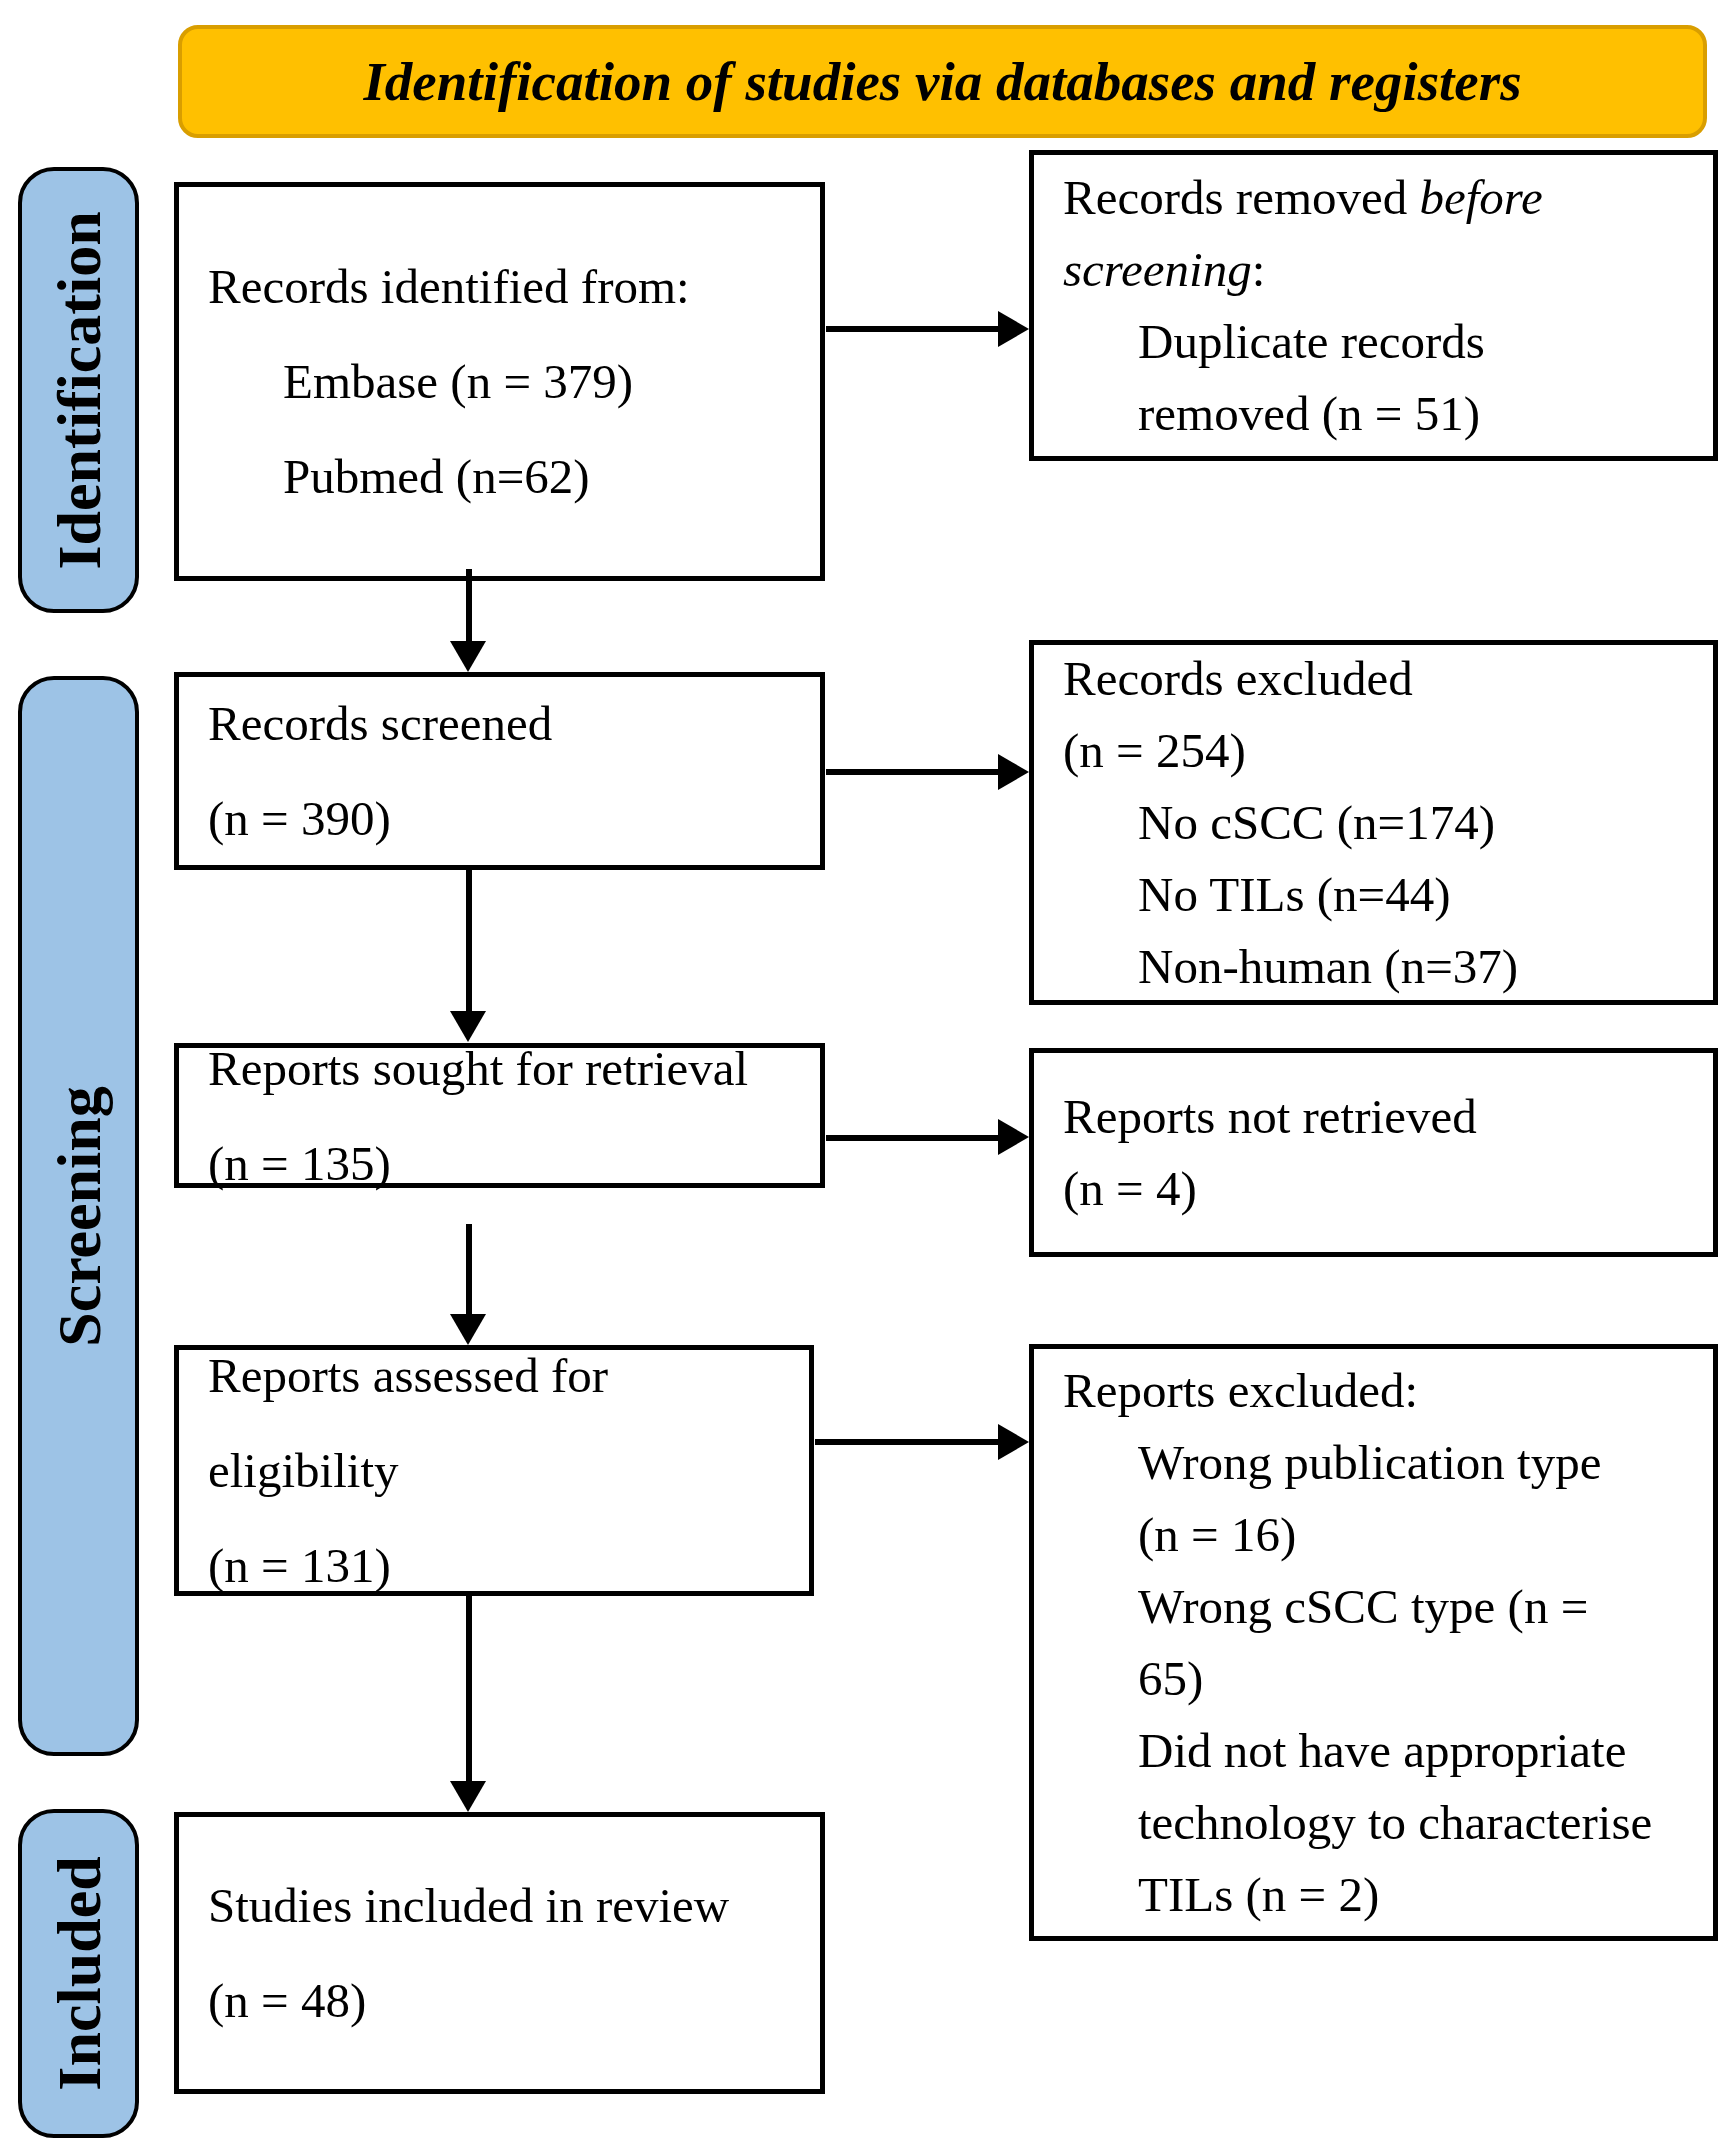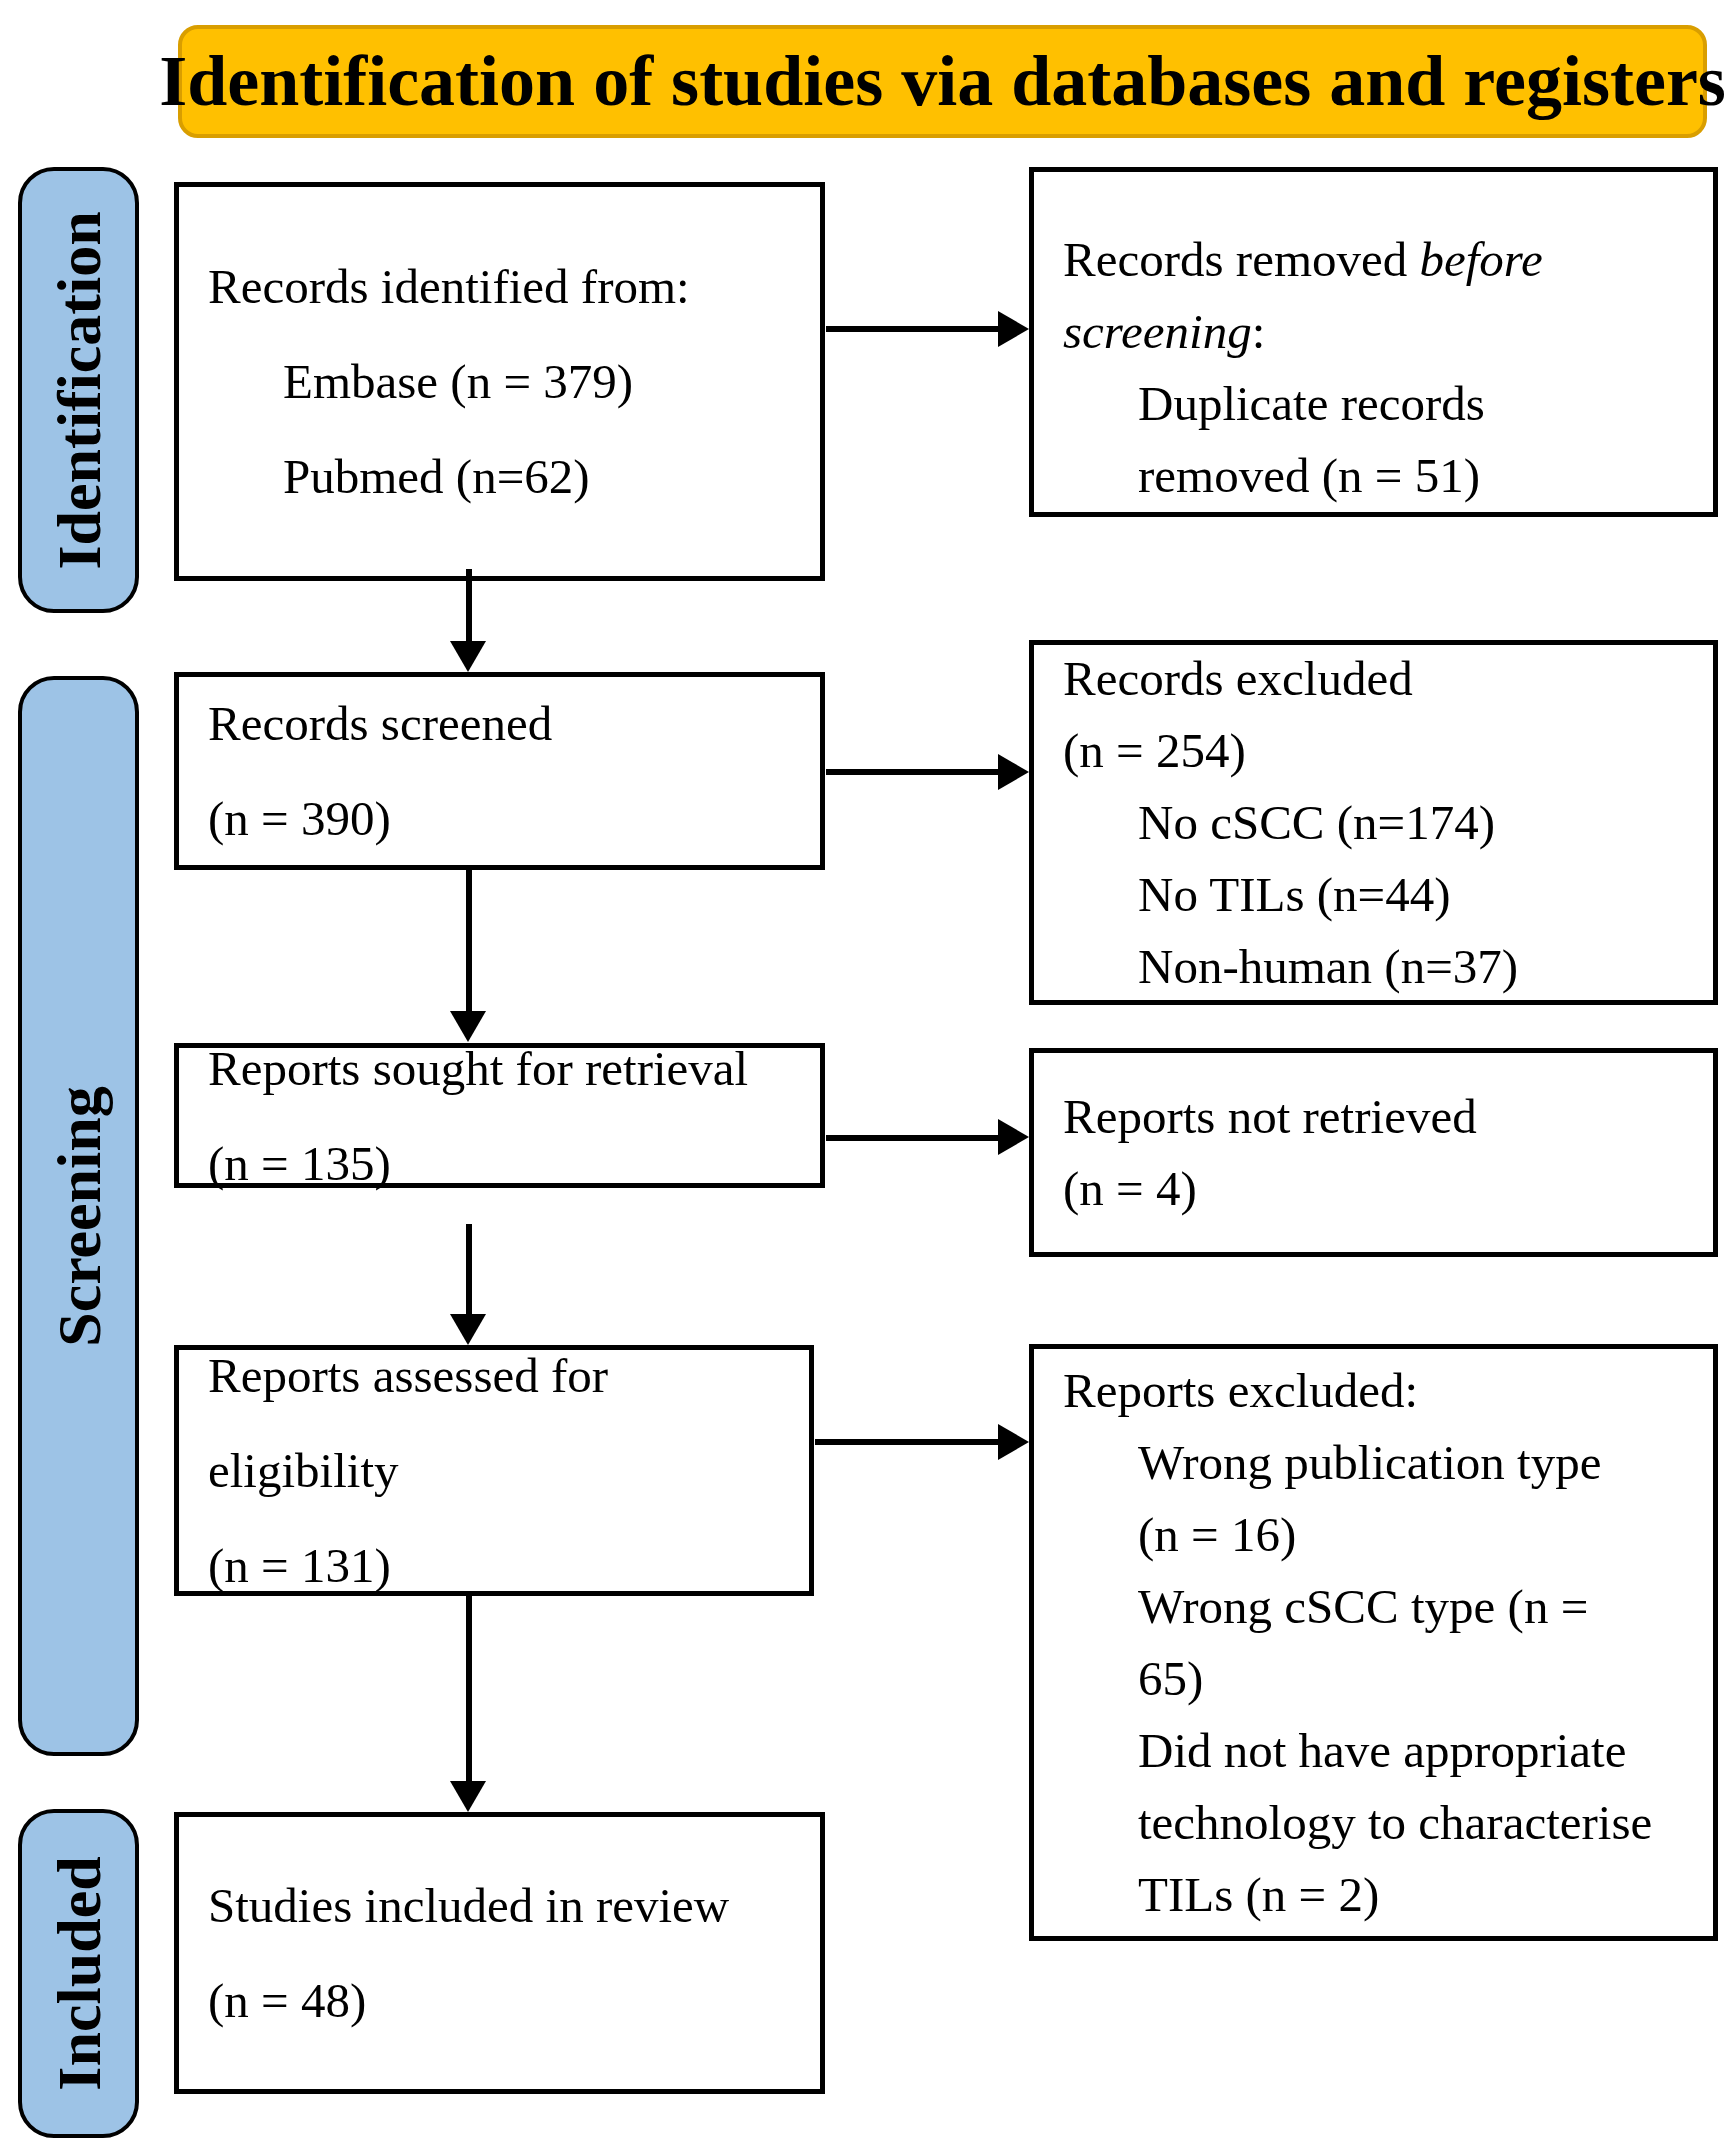--- a/index.html
+++ b/index.html
@@ -27,24 +27,25 @@
     width: 1529px; height: 113px;
     box-sizing: border-box;
     background: #FFC000;
     border: 4.5px solid #D99E00;
     border-radius: 20px;
     display: flex;
     align-items: center;
     justify-content: center;
   }
   .header-title {
-    font-size: 72px;
+    font-size: 55px;
     font-weight: bold;
     text-align: center;
     white-space: nowrap;
+    font-style: italic;
   }
   
   .stage {
     position: absolute;
     left: 18.4px;
     width: 121px;
     box-sizing: border-box;
     background: #9DC3E6;
     border: 4.5px solid #000000;
     border-radius: 36px;
@@ -77,21 +78,21 @@
   .main-box .line { line-height: 95px; white-space: nowrap; }
   .side-box { left: 1029px; width: 689px; padding-left: 29px; padding-right: 16.7px; }
   .side-box .line { line-height: 72px; white-space: nowrap; }
   .indent { padding-left: 75px; }
   .it { font-style: italic; }
   .box1  { top: 170px;  height: 399px; margin-top: 12px; }
   .box2  { top: 672px; height: 198px; }
   .box3  { top: 1043px; height: 145px; }
   .box4  { top: 1345px; height: 251px; width: 640px; }
   .box5  { top: 1812px; height: 282px; }
-  .rbox1 { top: 167px;  height: 350px; justify-content: flex-end; }
+  .rbox1 { top: 150px;  height: 311px; }
   .rbox2 { top: 640px; height: 365px; }
   .rbox3 { top: 1048px; height: 209px; }
   .rbox4 { top: 1344px; height: 597px; }
   
   .arrow-line-h {
     position: absolute;
     height: 5.6px;
     background: #000000;
   }
   .arrow-line-v {

